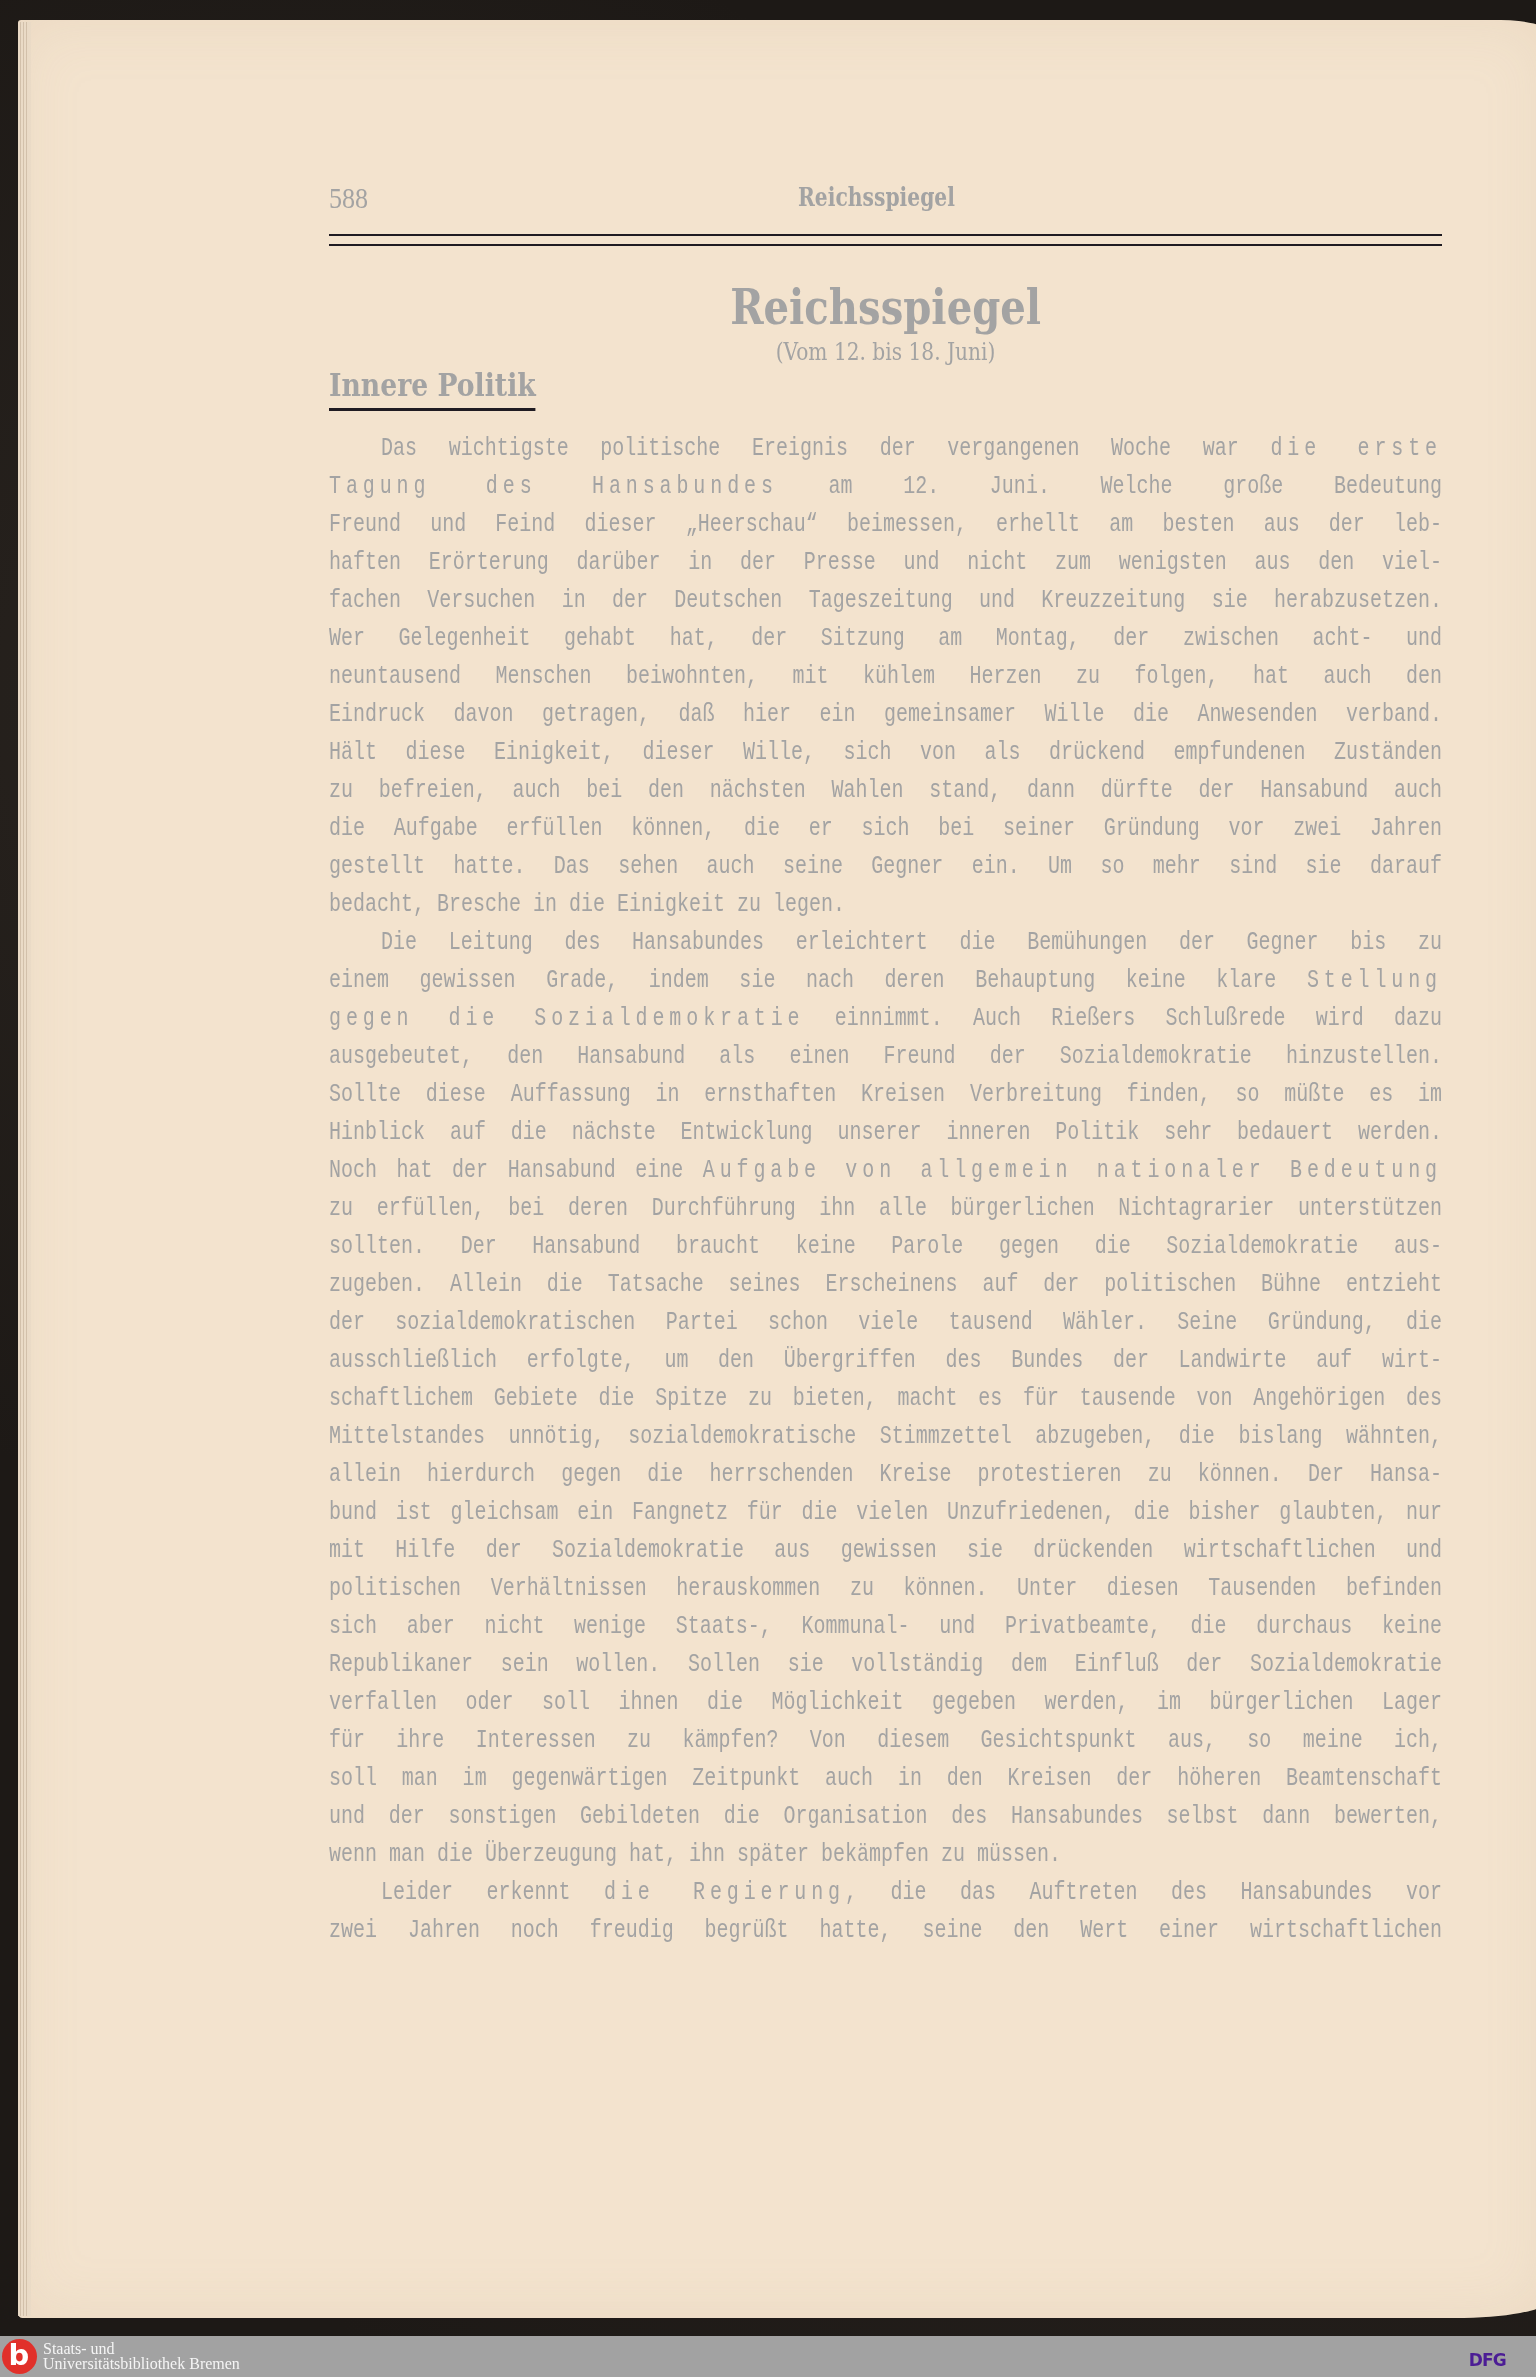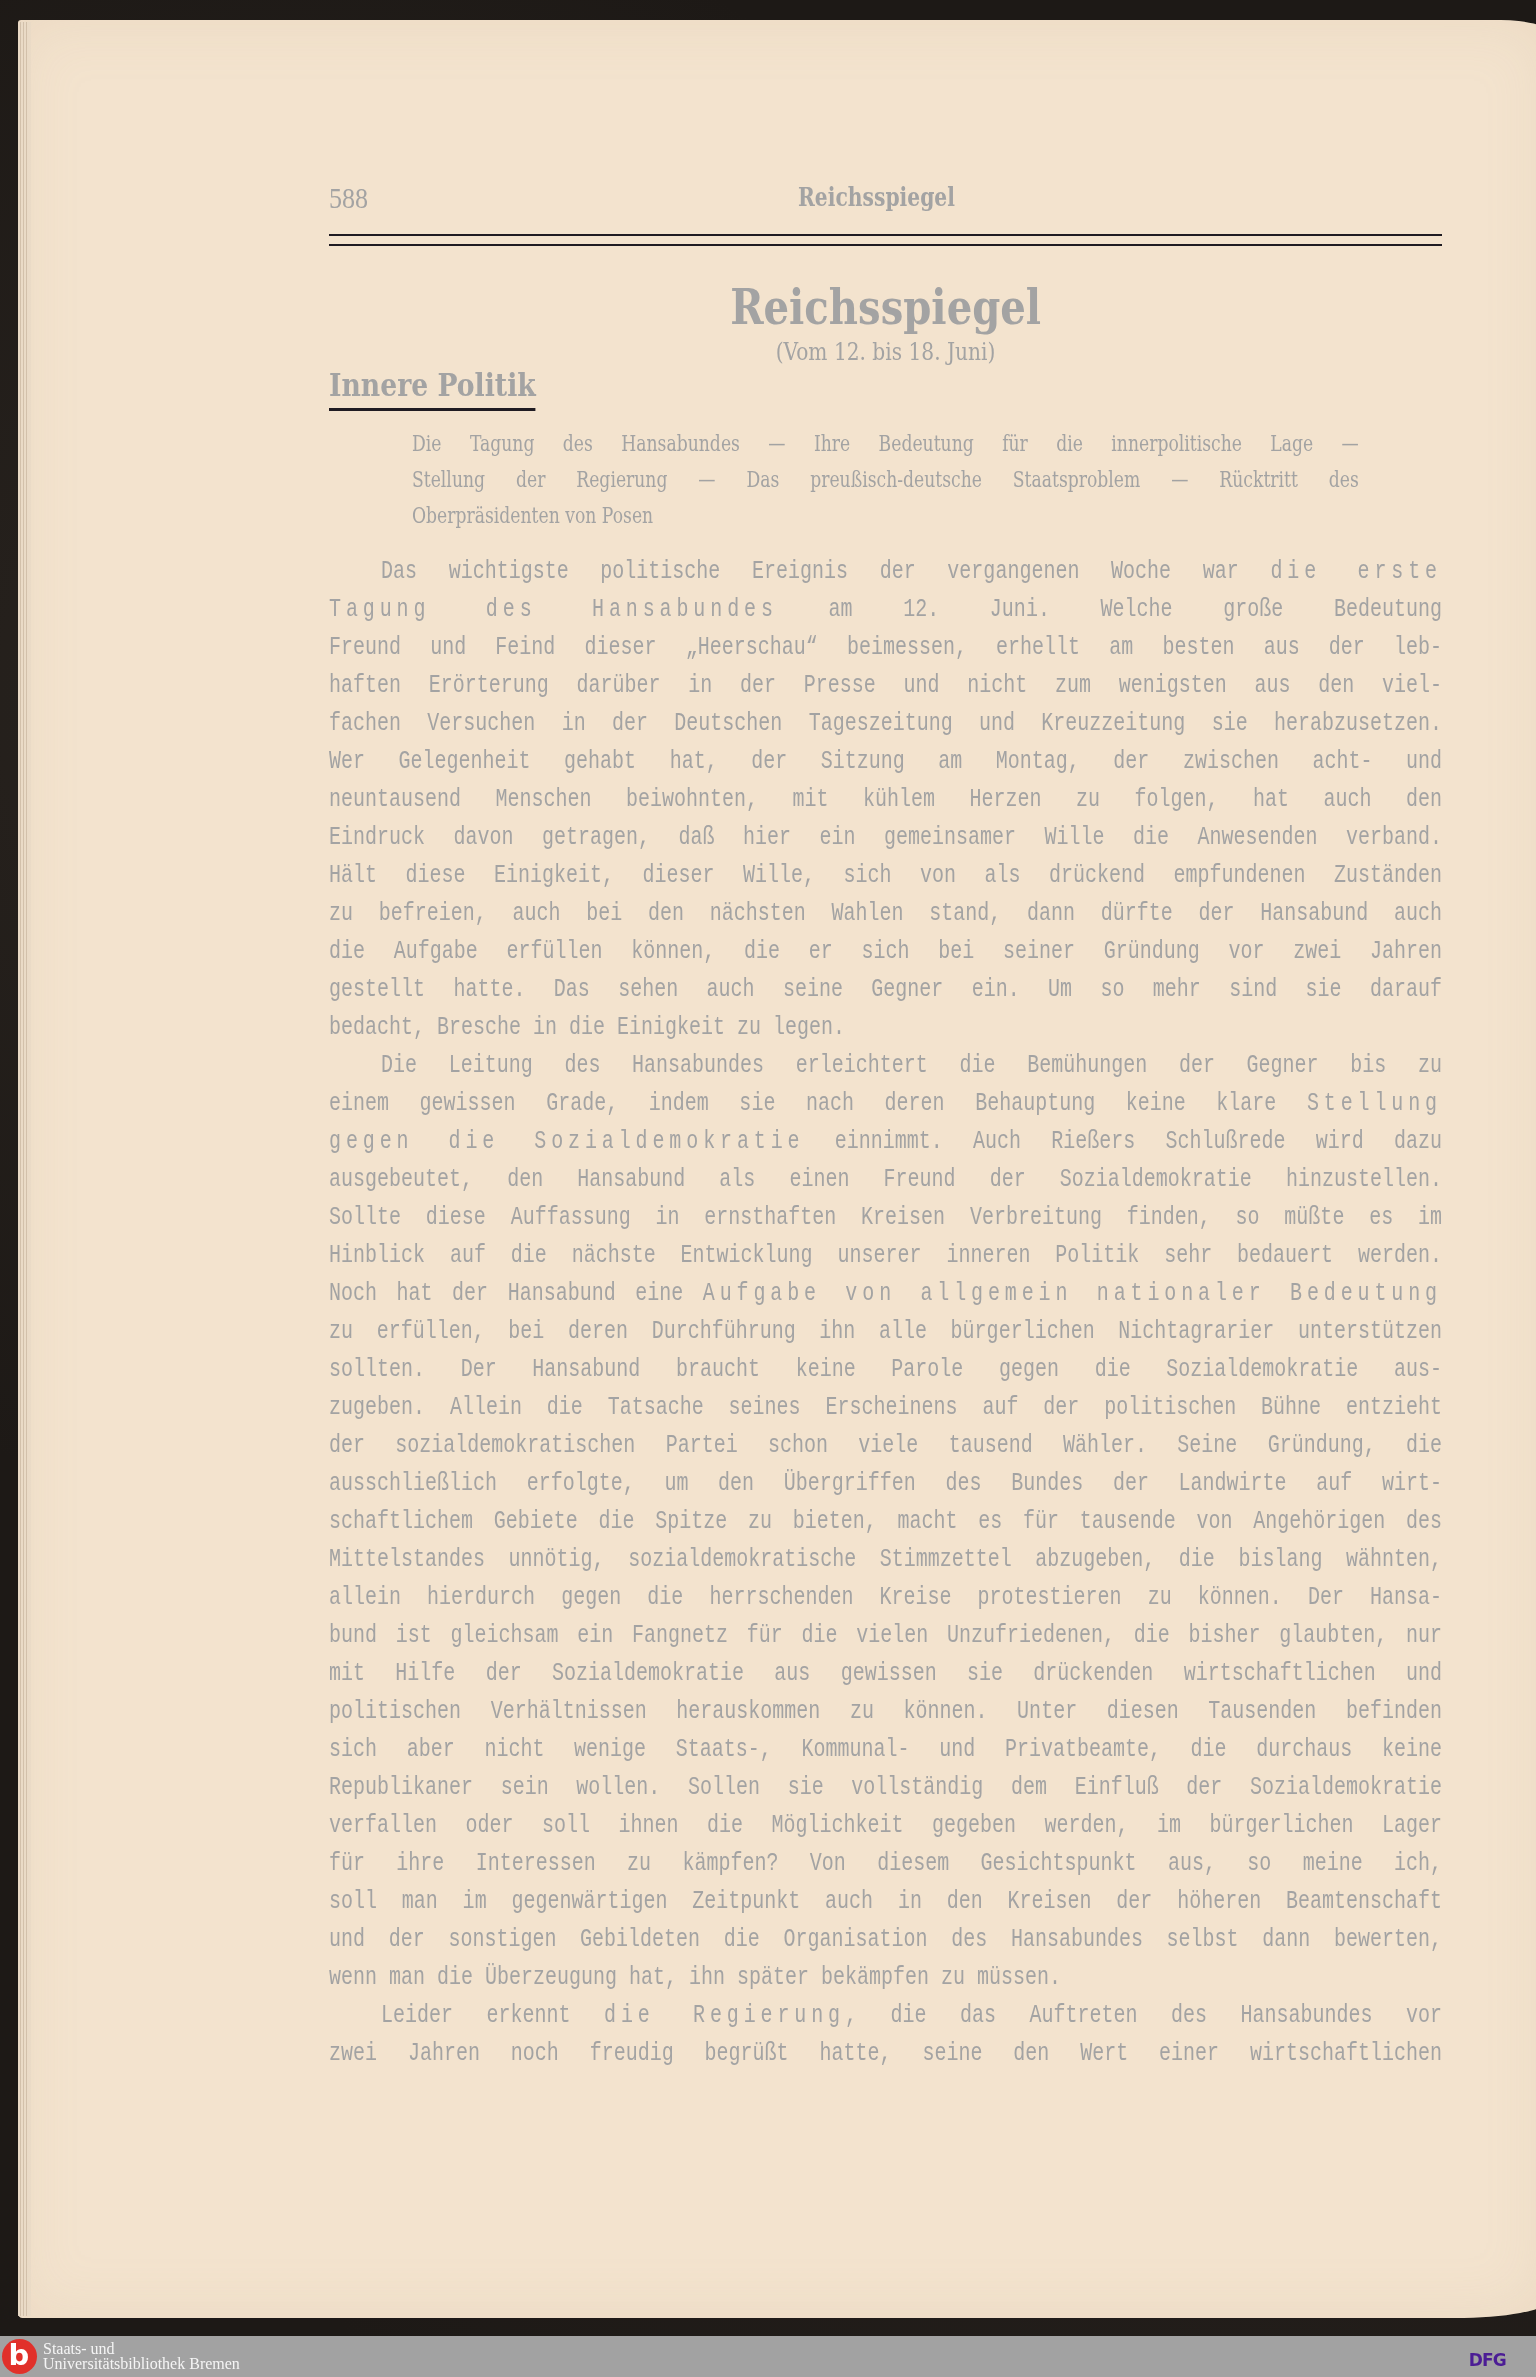--- a/index.html
+++ b/index.html
@@ -147,25 +147,20 @@
   </div>
   <div class="rule-double"></div>
 
   <div class="title-block">
     <span class="main-title">Reichsspiegel</span>
     <span class="date-range">(Vom 12. bis 18. Juni)</span>
   </div>
 
   <div class="section-heading">Innere Politik</div>
 
-  <div class="summary">
-    <span class="line">Die Tagung des Hansabundes — Ihre Bedeutung für die innerpolitische Lage —</span>
-    <span class="line">Stellung der Regierung — Das preußisch-deutsche Staatsproblem — Rücktritt des</span>
-    <span class="line last">Oberpräsidenten von Posen</span>
-  </div>
 
   <div class="body-text" id="body-text">
       <span class="line indent"><span>Das wichtigste politische Ereignis der vergangenen Woche war </span><span class="spaced">die erste</span></span>
       <span class="line"><span class="spaced">Tagung des Hansabundes</span><span> am 12. Juni. Welche große Bedeutung</span></span>
       <span class="line"><span>Freund und Feind dieser „Heerschau“ beimessen, erhellt am besten aus der leb-</span></span>
       <span class="line"><span>haften Erörterung darüber in der Presse und nicht zum wenigsten aus den viel-</span></span>
       <span class="line"><span>fachen Versuchen in der Deutschen Tageszeitung und Kreuzzeitung sie herabzusetzen.</span></span>
       <span class="line"><span>Wer Gelegenheit gehabt hat, der Sitzung am Montag, der zwischen acht- und</span></span>
       <span class="line"><span>neuntausend Menschen beiwohnten, mit kühlem Herzen zu folgen, hat auch den</span></span>
       <span class="line"><span>Eindruck davon getragen, daß hier ein gemeinsamer Wille die Anwesenden verband.</span></span>

